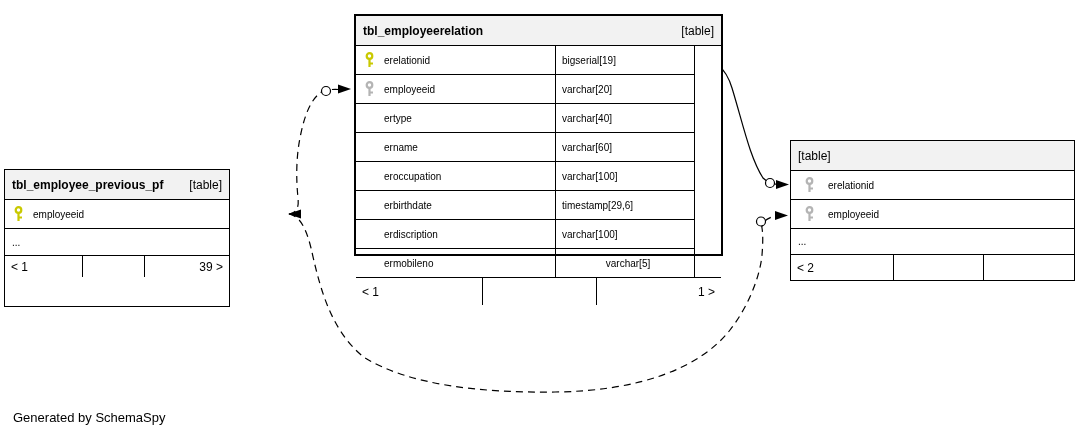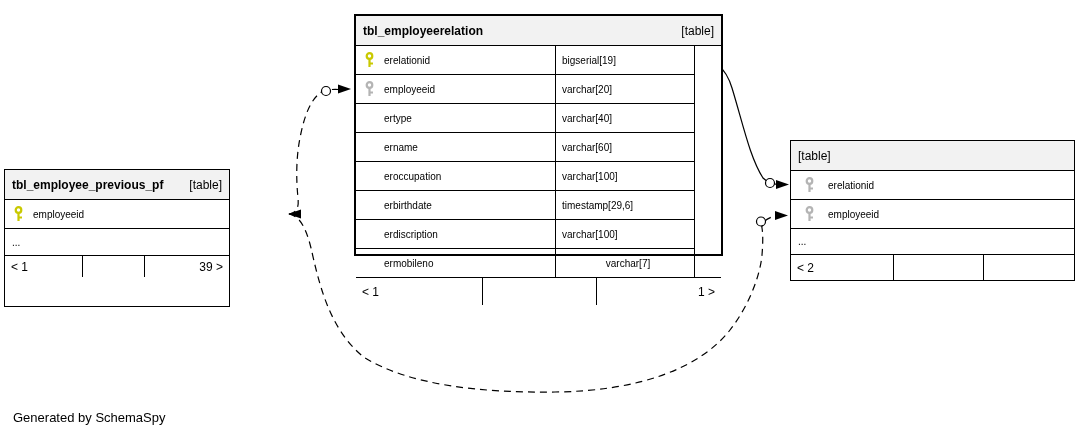--- a/index.html
+++ b/index.html
@@ -149,21 +149,21 @@
             <span class="kslot"></span>
             <span>erdiscription</span>
           </div>
         <div class="tcell">varchar[100]</div>
       </div>
       <div class="row last" style="height:28px;text-align:center;">
         <div class="ncell">
             <span class="kslot"></span>
             <span>ermobileno</span>
           </div>
-        <div class="tcell">varchar[7]</div>
+        <div class="tcell">varchar[5]</div>
       </div>
     </div>
     <div class="tfoot" style="height:28px;">
       <div class="fcell" style="width:126px;">&lt; 1</div>
       <div class="fcell" style="width:114px;"></div>
       <div class="fcell r" style="width:125px;">1 &gt;</div>
     </div>
   </div>
 
   <div class="tbl tbl-right" style="left:790px;top:140px;width:285px;height:141px;">

